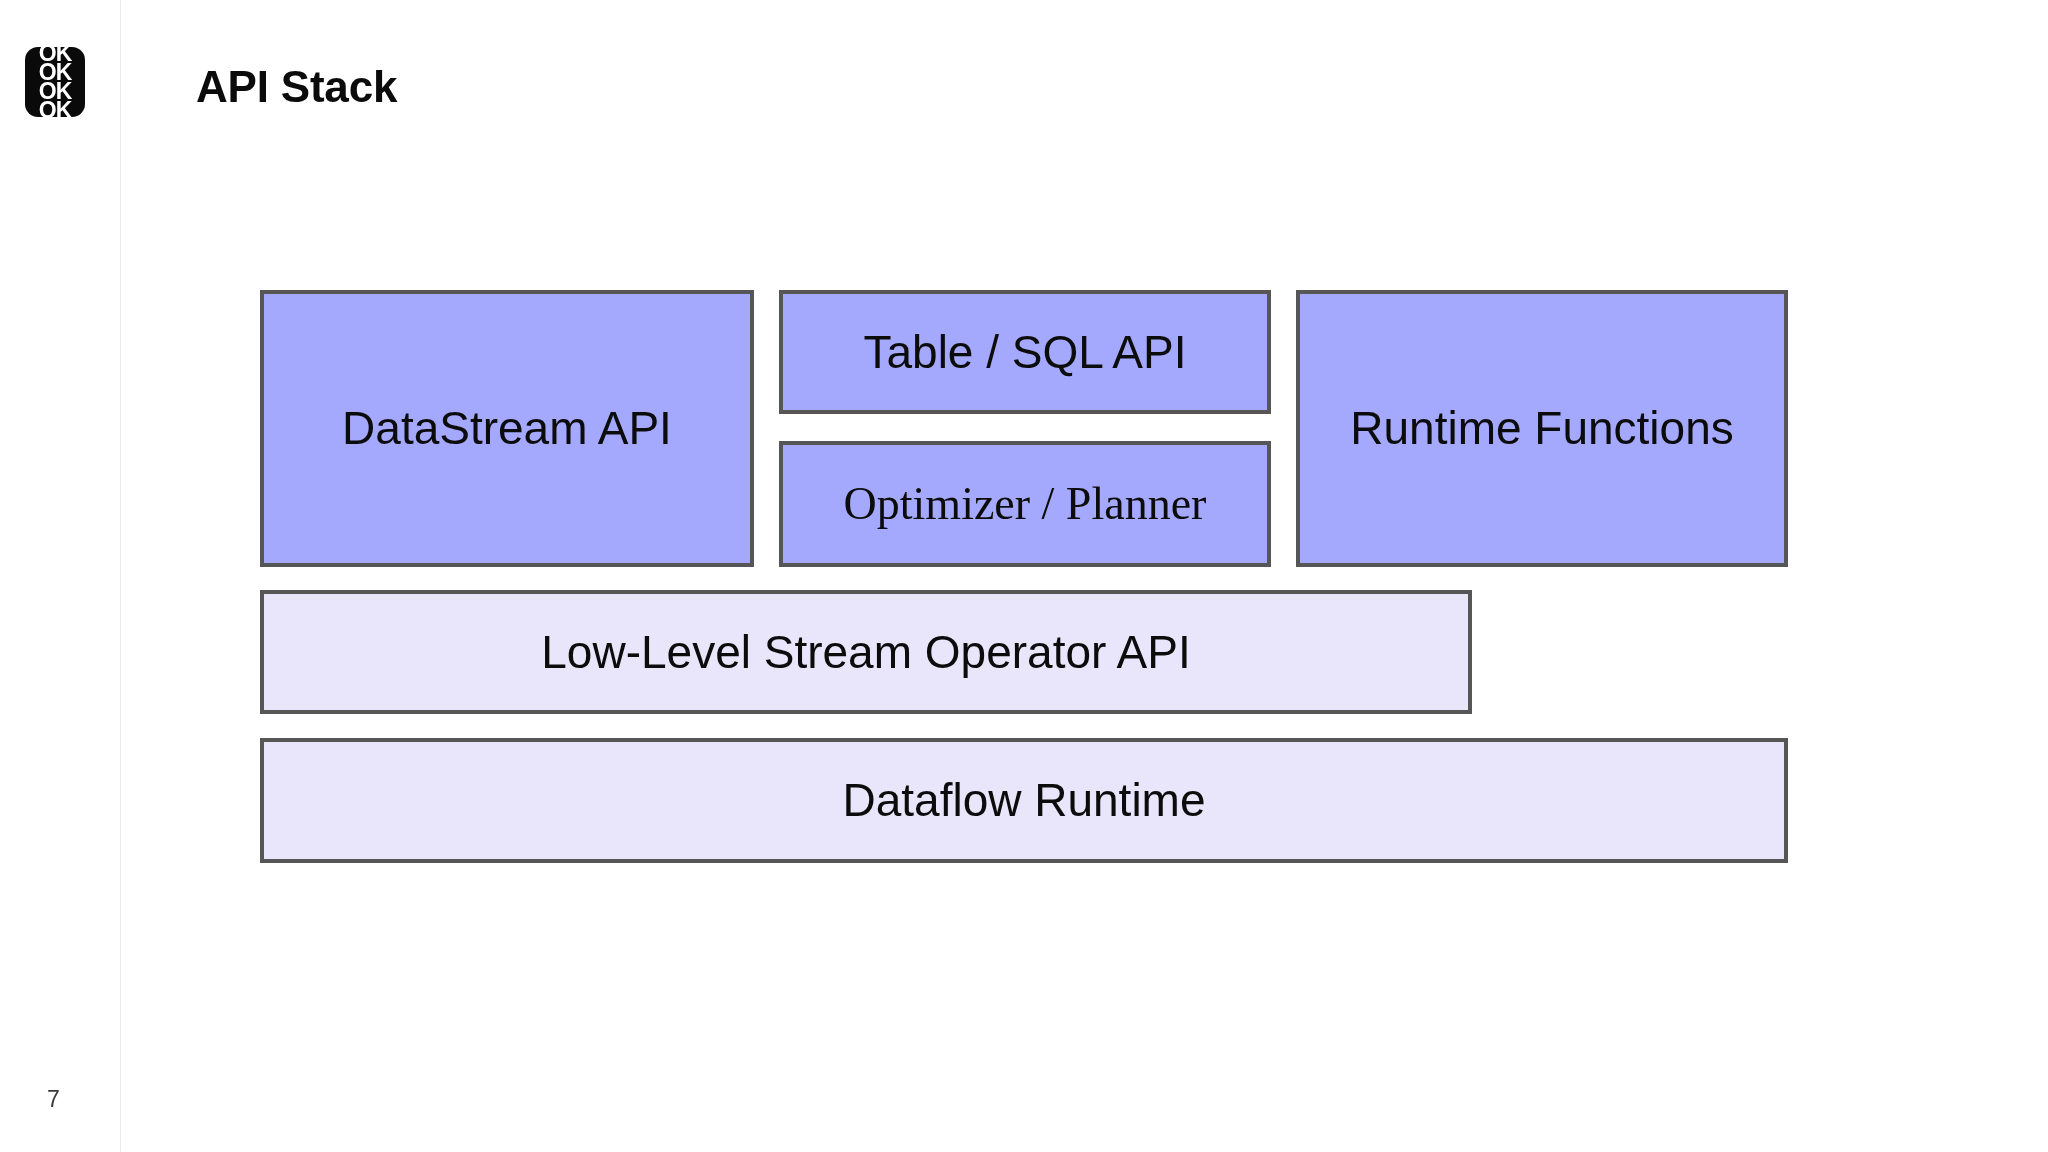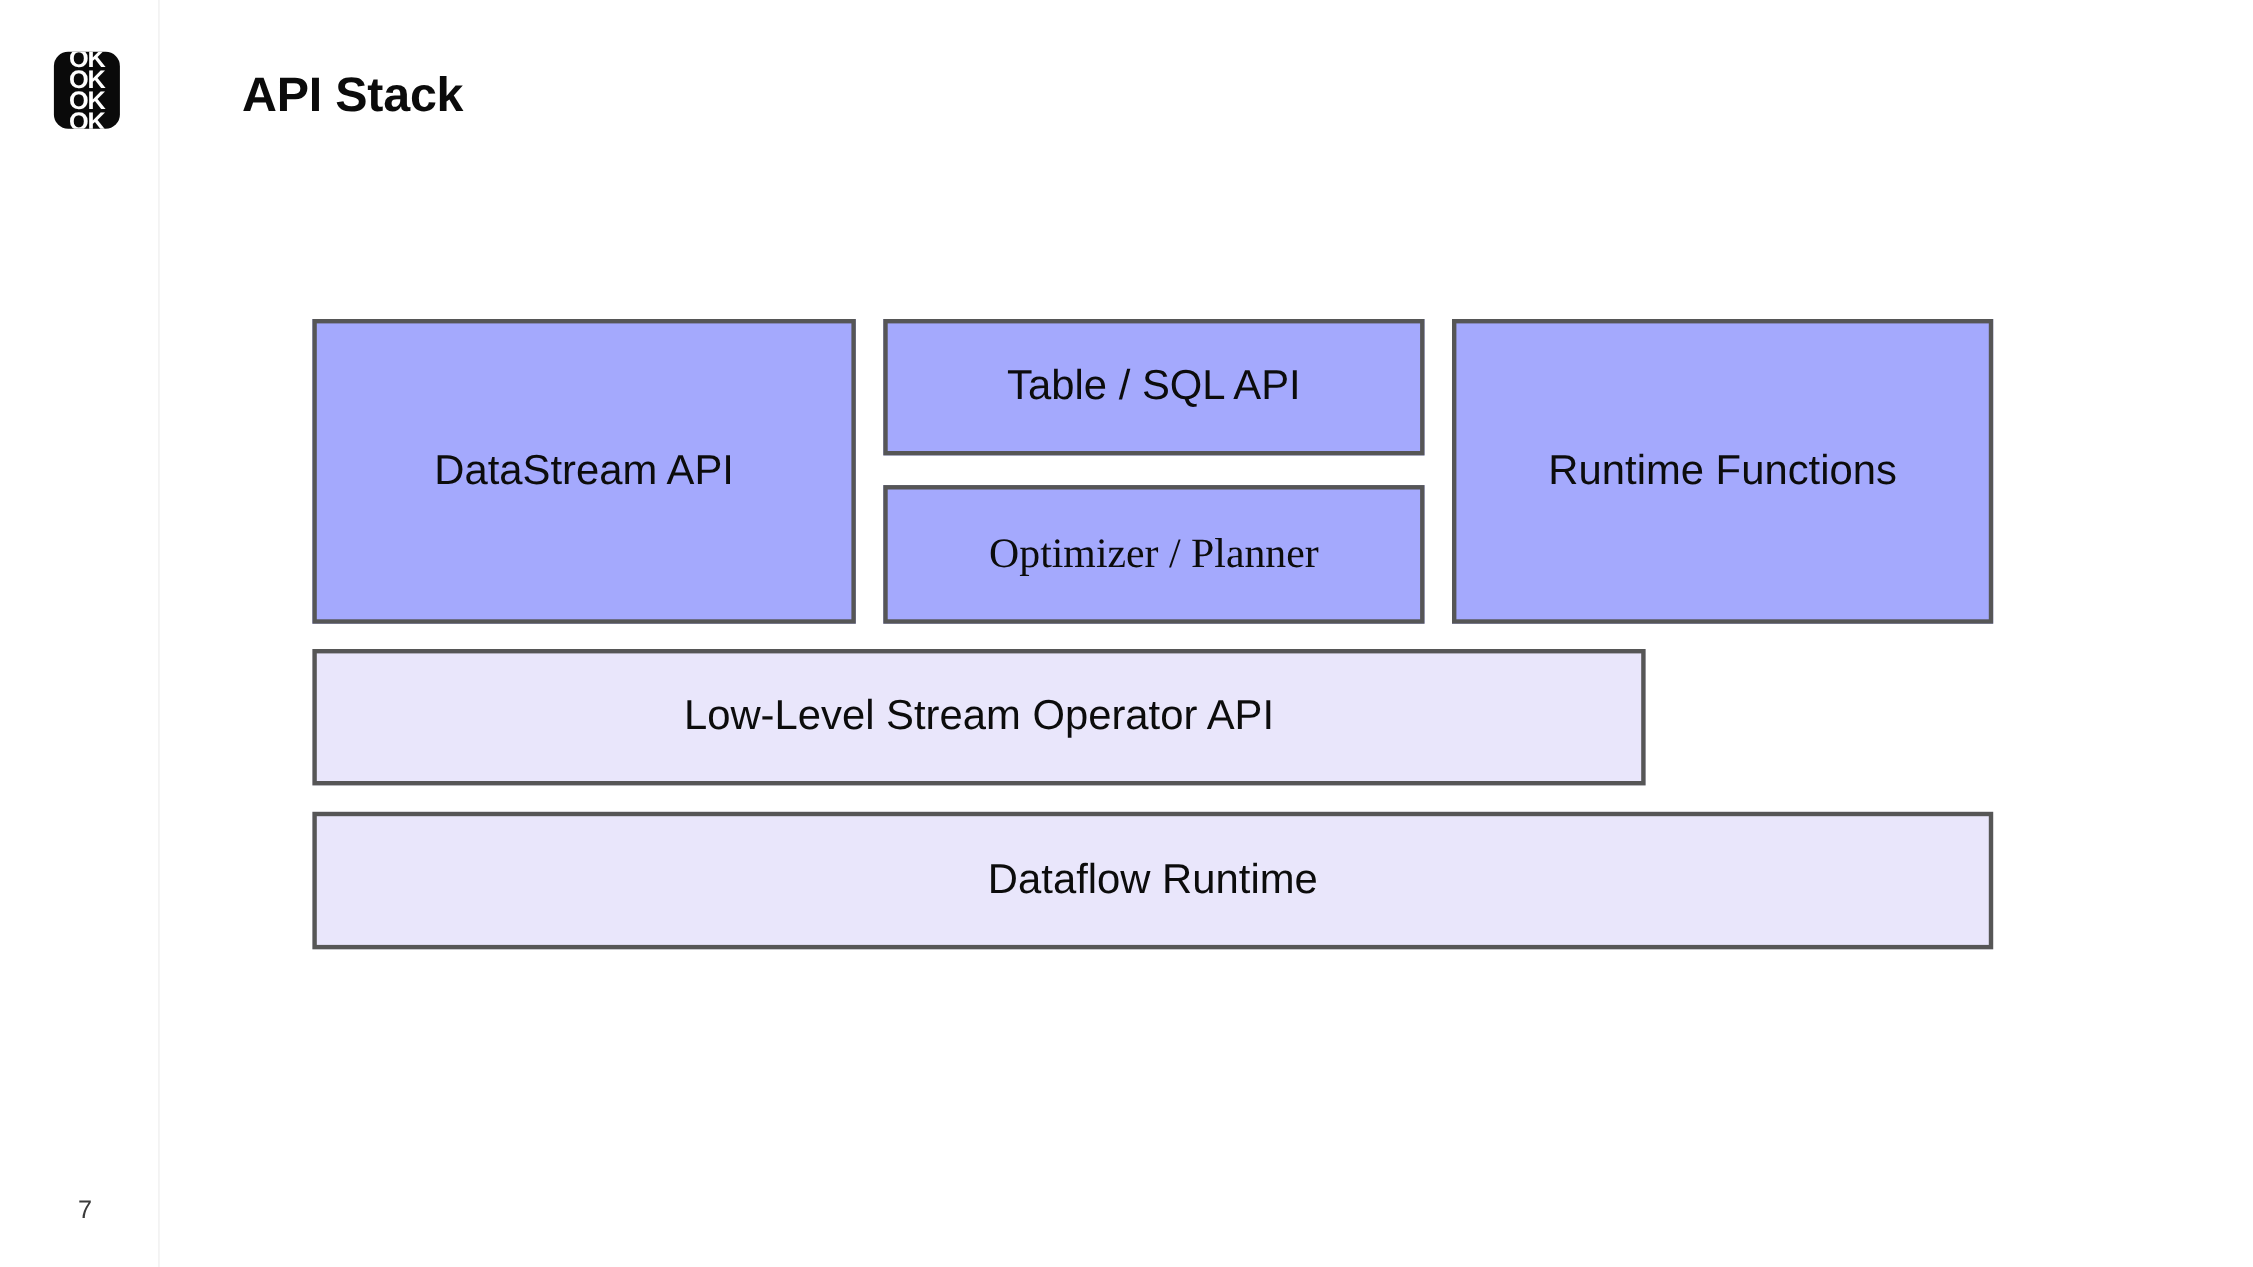--- a/index.html
+++ b/index.html
@@ -14,21 +14,20 @@
     font-family: "Liberation Sans", sans-serif;
     overflow: hidden;
     position: relative;
   }
 
   
   .slide {
     position: absolute;
     inset: 0;
     background: #ffffff;
-    margin-left: 24px;
   }
 
   
   .rail-divider {
     position: absolute;
     left: 120px;
     top: 0;
     width: 1px;
     height: 1152px;
     background: #ececec;
@@ -98,21 +97,21 @@
   }
 
   .dbox {
     position: absolute;
     box-sizing: border-box;
     border: 4px solid #565656;
     display: flex;
     align-items: center;
     justify-content: center;
     font-family: "Liberation Sans", sans-serif;
-    font-size: 38px;
+    font-size: 46px;
     color: #0c0c0c;
     line-height: 1.15;
     text-align: center;
     pointer-events: auto;
     white-space: nowrap;
   }
 
   .dbox.fill-primary   { background: #a4a9fd; }
   .dbox.fill-secondary { background: #e9e6fb; }
 

